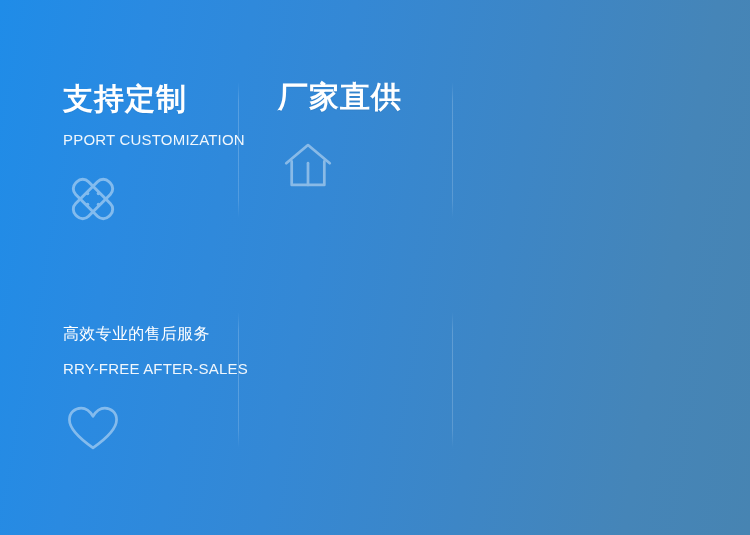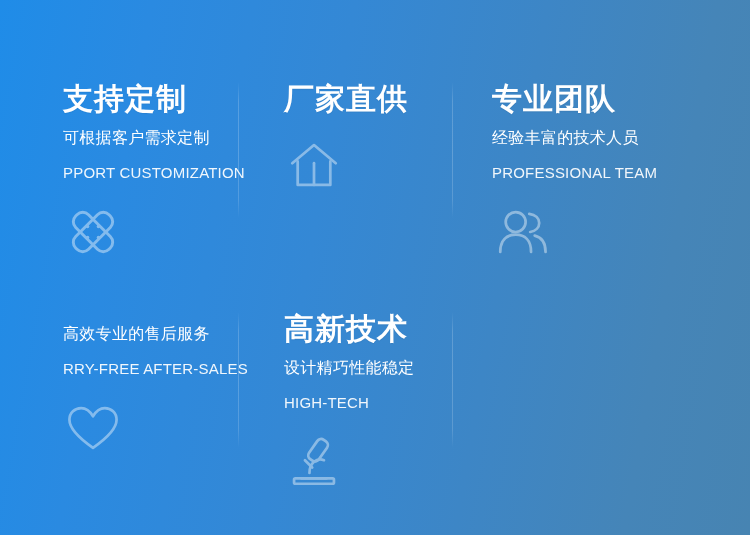--- a/index.html
+++ b/index.html
@@ -49,21 +49,21 @@
     position: relative;
     width: 750px;
     height: 416px;
   }
 
   .cell {
     position: absolute;
     width: 200px;
   }
   .cell.c1 { left: 63px;  }
-  .cell.c2 { left: 284px; }
+  .cell.c2 { left: 278px; font-family: Liberation Mono, monospace; }
   .cell.c3 { left: 492px; }
   .cell.r1 { top: 82px;  }
   .cell.r2 { top: 312px; }
 
   .f-title {
     font-size: 30px;
     font-weight: bold;
     color: #ffffff;
     letter-spacing: 1px;
     line-height: 34px;
@@ -108,21 +108,20 @@
 <div id="feature-banner">
   <div class="grid">
 
     <div class="divider d-r1c1"></div>
     <div class="divider d-r1c2"></div>
     <div class="divider d-r2c1"></div>
     <div class="divider d-r2c2"></div>
 
     <div class="cell r1 c1">
       <div class="f-title">支持定制</div>
-      <div class="f-sub">可根据客户需求定制</div>
       <div class="f-en">PPORT CUSTOMIZATION</div>
       <div class="f-icon">
         <svg viewBox="0 0 64 64" fill="none" stroke="#ffffff" stroke-width="3.2" stroke-linecap="round" stroke-linejoin="round">
           <rect x="6" y="22" width="52" height="20" rx="9" ry="9" transform="rotate(-45 32 32)"></rect>
           <rect x="6" y="22" width="52" height="20" rx="9" ry="9" transform="rotate(45 32 32)"></rect>
           <circle cx="26" cy="26" r="1.9" fill="#ffffff" stroke="none"></circle>
           <circle cx="38" cy="26" r="1.9" fill="#ffffff" stroke="none"></circle>
           <circle cx="26" cy="38" r="1.9" fill="#ffffff" stroke="none"></circle>
           <circle cx="38" cy="38" r="1.9" fill="#ffffff" stroke="none"></circle>
         </svg>
@@ -133,55 +132,28 @@
       <div class="f-title">厂家直供</div>
       <div class="f-icon">
         <svg viewBox="0 0 64 64" fill="none" stroke="#ffffff" stroke-width="3" stroke-linecap="round" stroke-linejoin="round">
           <path d="M8 30 L32 10 L56 30"></path>
           <path d="M14 28 L14 54 L50 54 L50 28"></path>
           <path d="M32 54 L32 30"></path>
         </svg>
       </div>
     </div>
 
-    <div class="cell r1 c3">
-      <div class="f-title">专业团队</div>
-      <div class="f-sub">经验丰富的技术人员</div>
-      <div class="f-en">PROFESSIONAL TEAM</div>
-      <div class="f-icon">
-        <svg viewBox="0 0 64 64" fill="none" stroke="#ffffff" stroke-width="3" stroke-linecap="round" stroke-linejoin="round">
-          <circle cx="25" cy="21" r="11"></circle>
-          <path d="M8 54 C8 41 15 35 25 35 C35 35 42 41 42 54"></path>
-          <path d="M40 12 C47 13 51 17 51 22 C51 27 47 31 41 32"></path>
-          <path d="M46 36 C54 38 58 44 58 54"></path>
-        </svg>
-      </div>
-    </div>
 
     <div class="cell r2 c1">
       <div class="f-sub">高效专业的售后服务</div>
       <div class="f-en">RRY-FREE AFTER-SALES</div>
       <div class="f-icon">
         <svg viewBox="0 0 64 64" fill="none" stroke="#ffffff" stroke-width="3" stroke-linecap="round" stroke-linejoin="round">
           <path d="M32 54 C12 40 6 31 6 23 C6 15 12 10 19 10 C25 10 29 14 32 19
                    C35 14 39 10 45 10 C52 10 58 15 58 23 C58 31 52 40 32 54 Z"></path>
         </svg>
       </div>
     </div>
 
-    <div class="cell r2 c2">
-      <div class="f-title">高新技术</div>
-      <div class="f-sub">设计精巧性能稳定</div>
-      <div class="f-en">HIGH-TECH</div>
-      <div class="f-icon">
-        <svg viewBox="0 0 64 64" fill="none" stroke="#ffffff" stroke-width="3" stroke-linecap="round" stroke-linejoin="round">
-          <rect x="30" y="6" width="13" height="26" rx="5" ry="5" transform="rotate(35 36.5 19)"></rect>
-          <path d="M22 30 L30 38"></path>
-          <path d="M27 44 C27 33 35 27 43 30"></path>
-          <path d="M18 50 L46 50"></path>
-          <rect x="10" y="50" width="44" height="6" rx="1.5" ry="1.5"></rect>
-        </svg>
-      </div>
-    </div>
 
 
   </div>
 </div>
 
 </body></html>

